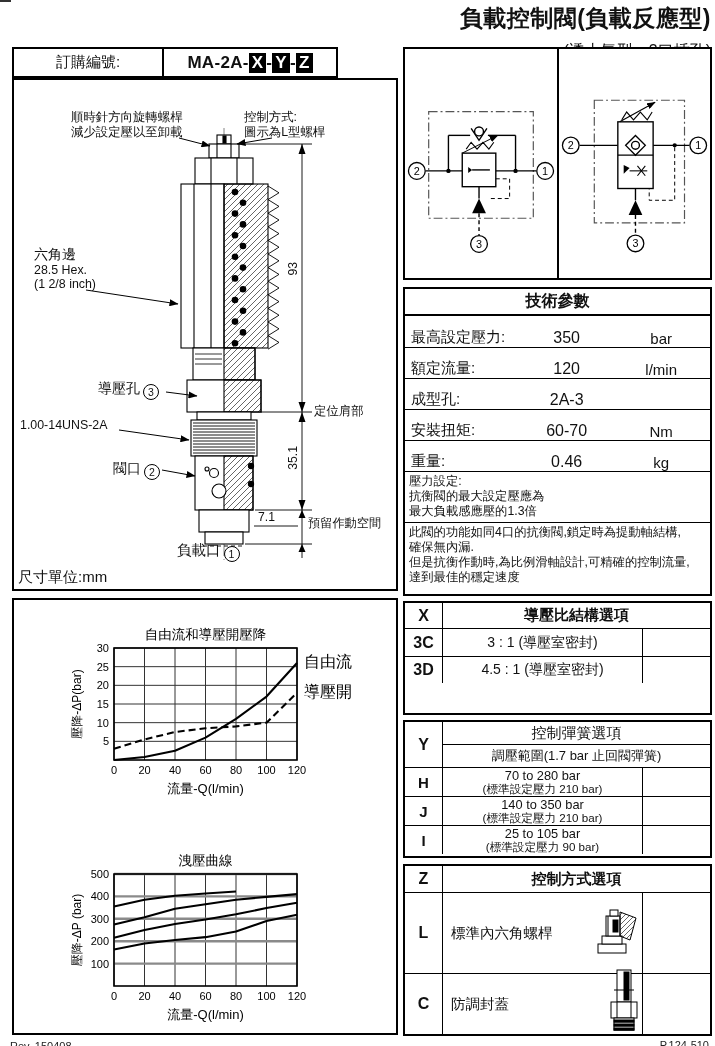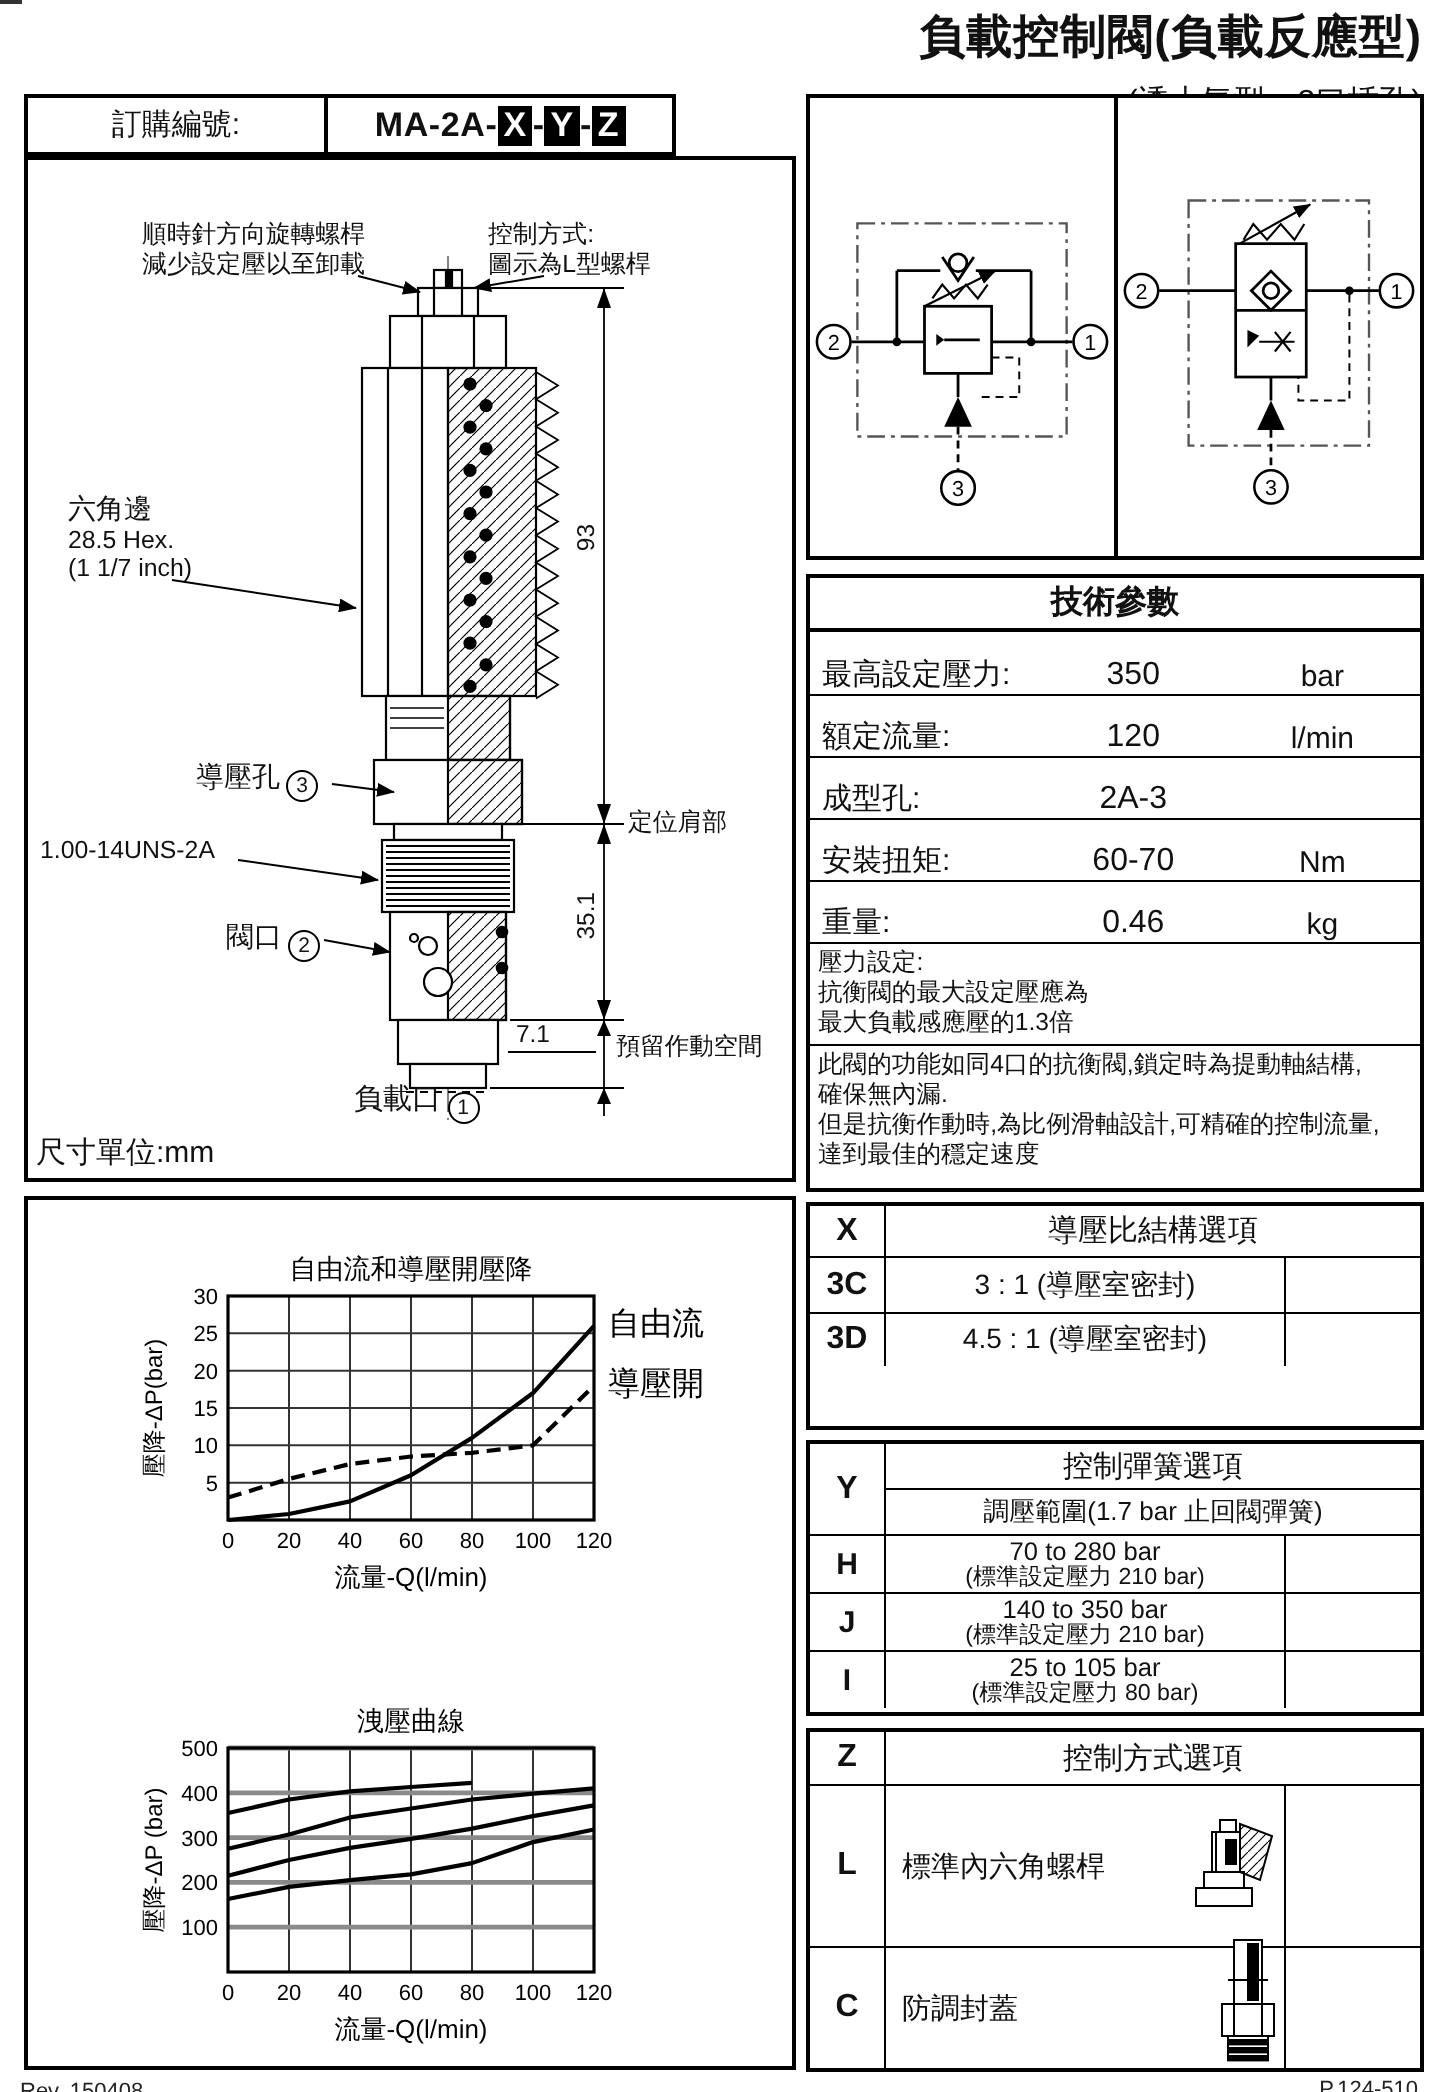--- a/index.html
+++ b/index.html
@@ -27,21 +27,21 @@
   .trow{display:flex;height:31px;align-items:flex-end}
   .trow + .trow{border-top:1.5px solid #000}
   .tl{width:38%;padding-left:6px;font-size:15px}
   .tv{width:30%;text-align:center;font-size:16px}
   .tu{width:32%;text-align:center;font-size:15px}
   .tnote{border-top:1.5px solid #000;padding:2px 4px 3px;font-size:12.3px;line-height:1.22}
   
   .ohead{display:flex;border-bottom:1.5px solid #000}
   .ocode{width:38px;border-right:1.5px solid #000;display:flex;align-items:center;justify-content:center;
          font-size:16px;font-weight:bold}
-  .otitle{flex:1;display:flex;align-items:center;justify-content:center;font-size:15px;font-weight:normal}
+  .otitle{flex:1;display:flex;align-items:center;justify-content:center;font-size:15px;font-weight:bold}
   .orowx{display:flex;height:27px}
   .orowx + .orowx{border-top:1.5px solid #000}
   .odesc{flex:1;display:flex;align-items:center;justify-content:center;font-size:14px}
   .oempty{width:68px;border-left:1.5px solid #000}
   .yhdr{flex:1;display:flex;flex-direction:column}
   .yline1{height:23px;display:flex;align-items:center;justify-content:center;font-size:15px;font-weight:normal;border-bottom:1.5px solid #000}
   .yline2{height:22px;display:flex;align-items:center;justify-content:center;font-size:13px}
   .yrow{display:flex;height:29px;border-top:1.5px solid #000}
   .ydesc{flex:1;display:flex;flex-direction:column;align-items:center;justify-content:center;line-height:1.05}
   .ydesc .l1{font-size:12.8px}
@@ -197,21 +197,21 @@
     <div>順時針方向旋轉螺桿</div>
     <div>減少設定壓以至卸載</div>
   </div>
   <div class="lbl" style="left:230px;top:30px">
     <div>控制方式:</div>
     <div>圖示為L型螺桿</div>
   </div>
   <div class="lbl" style="left:20px;top:166px">
     <div style="font-size:14px">六角邊</div>
     <div>28.5 Hex.</div>
-    <div>(1 1/7 inch)</div>
+    <div>(1 2/8 inch)</div>
   </div>
   <div class="lbl" style="left:84px;top:300px;font-size:14px">
     <span>導壓孔</span><span class="circ">3</span>
   </div>
   <div class="lbl" style="left:6px;top:338px">1.00-14UNS-2A</div>
   <div class="lbl" style="left:99px;top:380px;font-size:14px">
     <span>閥口</span><span class="circ">2</span>
   </div>
   <div class="lbl" style="left:163px;top:462px;font-size:14.5px">
     <span>負載口</span><span class="circ">1</span>
@@ -450,21 +450,21 @@
     <div class="ydesc">
       <div class="l1">140 to 350 bar</div>
       <div class="l2">(標準設定壓力 210 bar)</div>
     </div>
     <div class="oempty"></div>
   </div>
   <div class="yrow">
     <div class="ocode" style="font-size:15px">I</div>
     <div class="ydesc">
       <div class="l1">25 to 105 bar</div>
-      <div class="l2">(標準設定壓力 80 bar)</div>
+      <div class="l2">(標準設定壓力 90 bar)</div>
     </div>
     <div class="oempty"></div>
   </div>
 </div>
 
 <div class="box" style="left:403px;top:864px;width:309px;height:172px">
   <div class="ohead" style="height:27px">
     <div class="ocode">Z</div>
     <div class="otitle">控制方式選項</div>
   </div>

